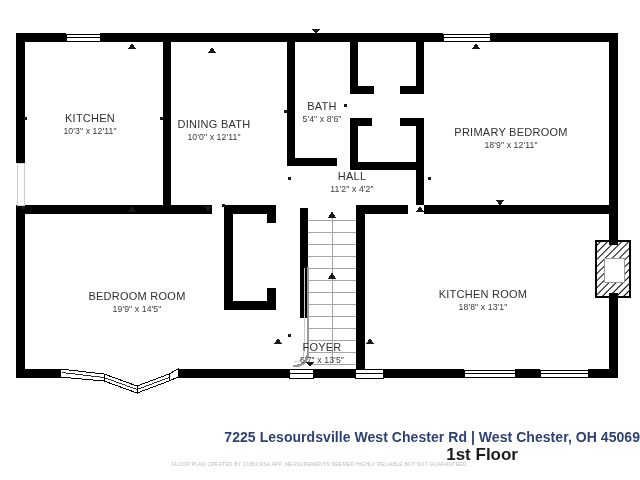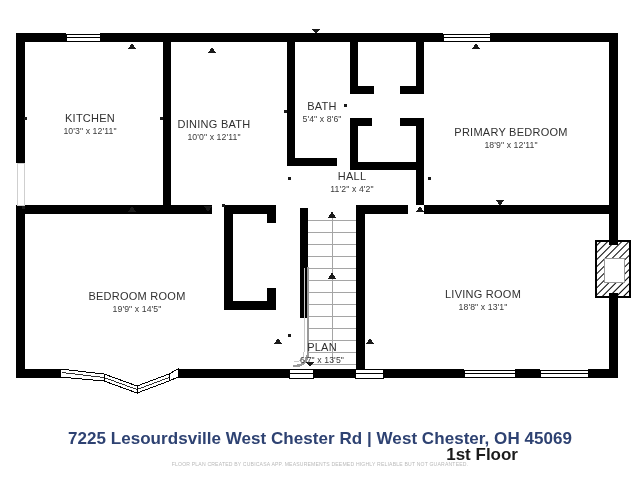--- a/index.html
+++ b/index.html
@@ -48,22 +48,22 @@
     display: block;
     font-size: 8.7px;
     letter-spacing: 0.1px;
     color: #3a3a3a;
   }
   #addr-line {
     position: absolute;
     left: 0;
     top: 429px;
     width: 640px;
-    text-align: center;
-    font-size: 17px;
+    text-align: right;
+    font-size: 14px;
     font-weight: bold;
     color: #2e4272;
     letter-spacing: 0.05px;
     font-family: "Liberation Sans", sans-serif;
   }
   #floor-line {
     position: absolute;
     left: 0;
     top: 445px;
     width: 518px;
@@ -286,26 +286,26 @@
     <span class="room-name">HALL</span>
     <span class="room-dims">11'2" x 4'2"</span>
   </div>
 
   <div class="room-label" style="left:57px; top:290px; width:160px;">
     <span class="room-name">BEDROOM ROOM</span>
     <span class="room-dims">19'9" x 14'5"</span>
   </div>
 
   <div class="room-label" style="left:403px; top:288px; width:160px;">
-    <span class="room-name">LIVING ROOM</span>
+    <span class="room-name">KITCHEN ROOM</span>
     <span class="room-dims">18'8" x 13'1"</span>
   </div>
 
   <div class="room-label" style="left:252px; top:341px; width:140px;">
-    <span class="room-name">PLAN</span>
+    <span class="room-name">FOYER</span>
     <span class="room-dims">6'7" x 13'5"</span>
   </div>
 
   <div id="addr-line">7225 Lesourdsville West Chester Rd | West Chester, OH 45069</div>
   <div id="floor-line">1st Floor</div>
   <div id="disclaimer-line">FLOOR PLAN CREATED BY CUBICASA APP. MEASUREMENTS DEEMED HIGHLY RELIABLE BUT NOT GUARANTEED.</div>
 
 </div>
 
 </body></html>

